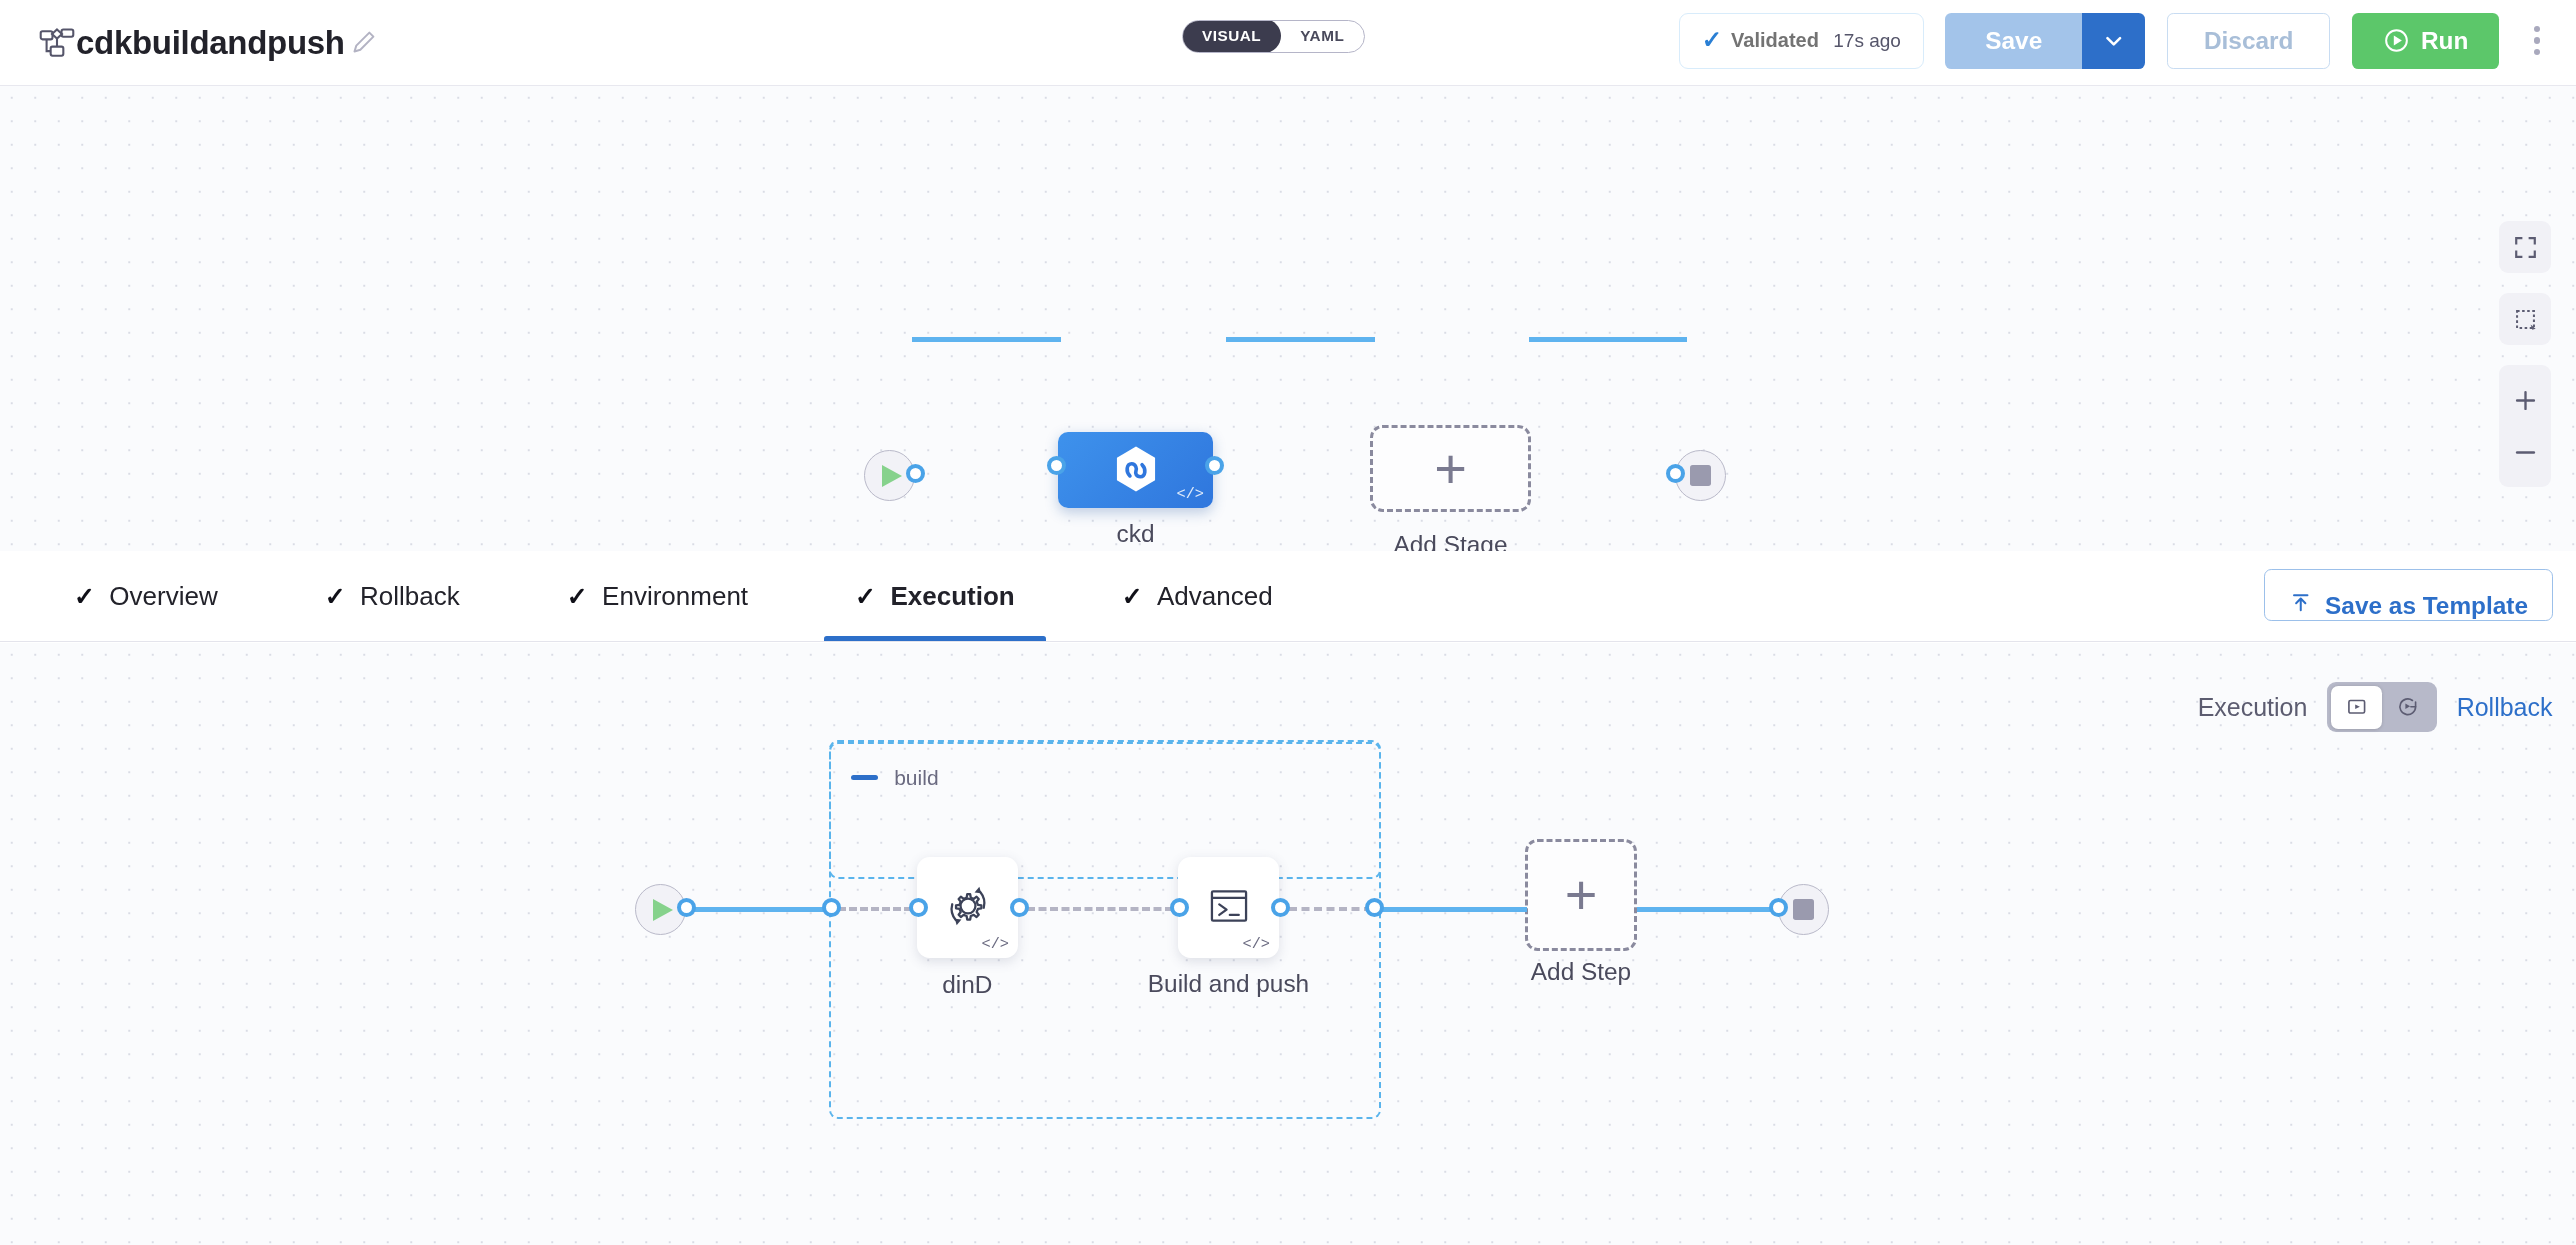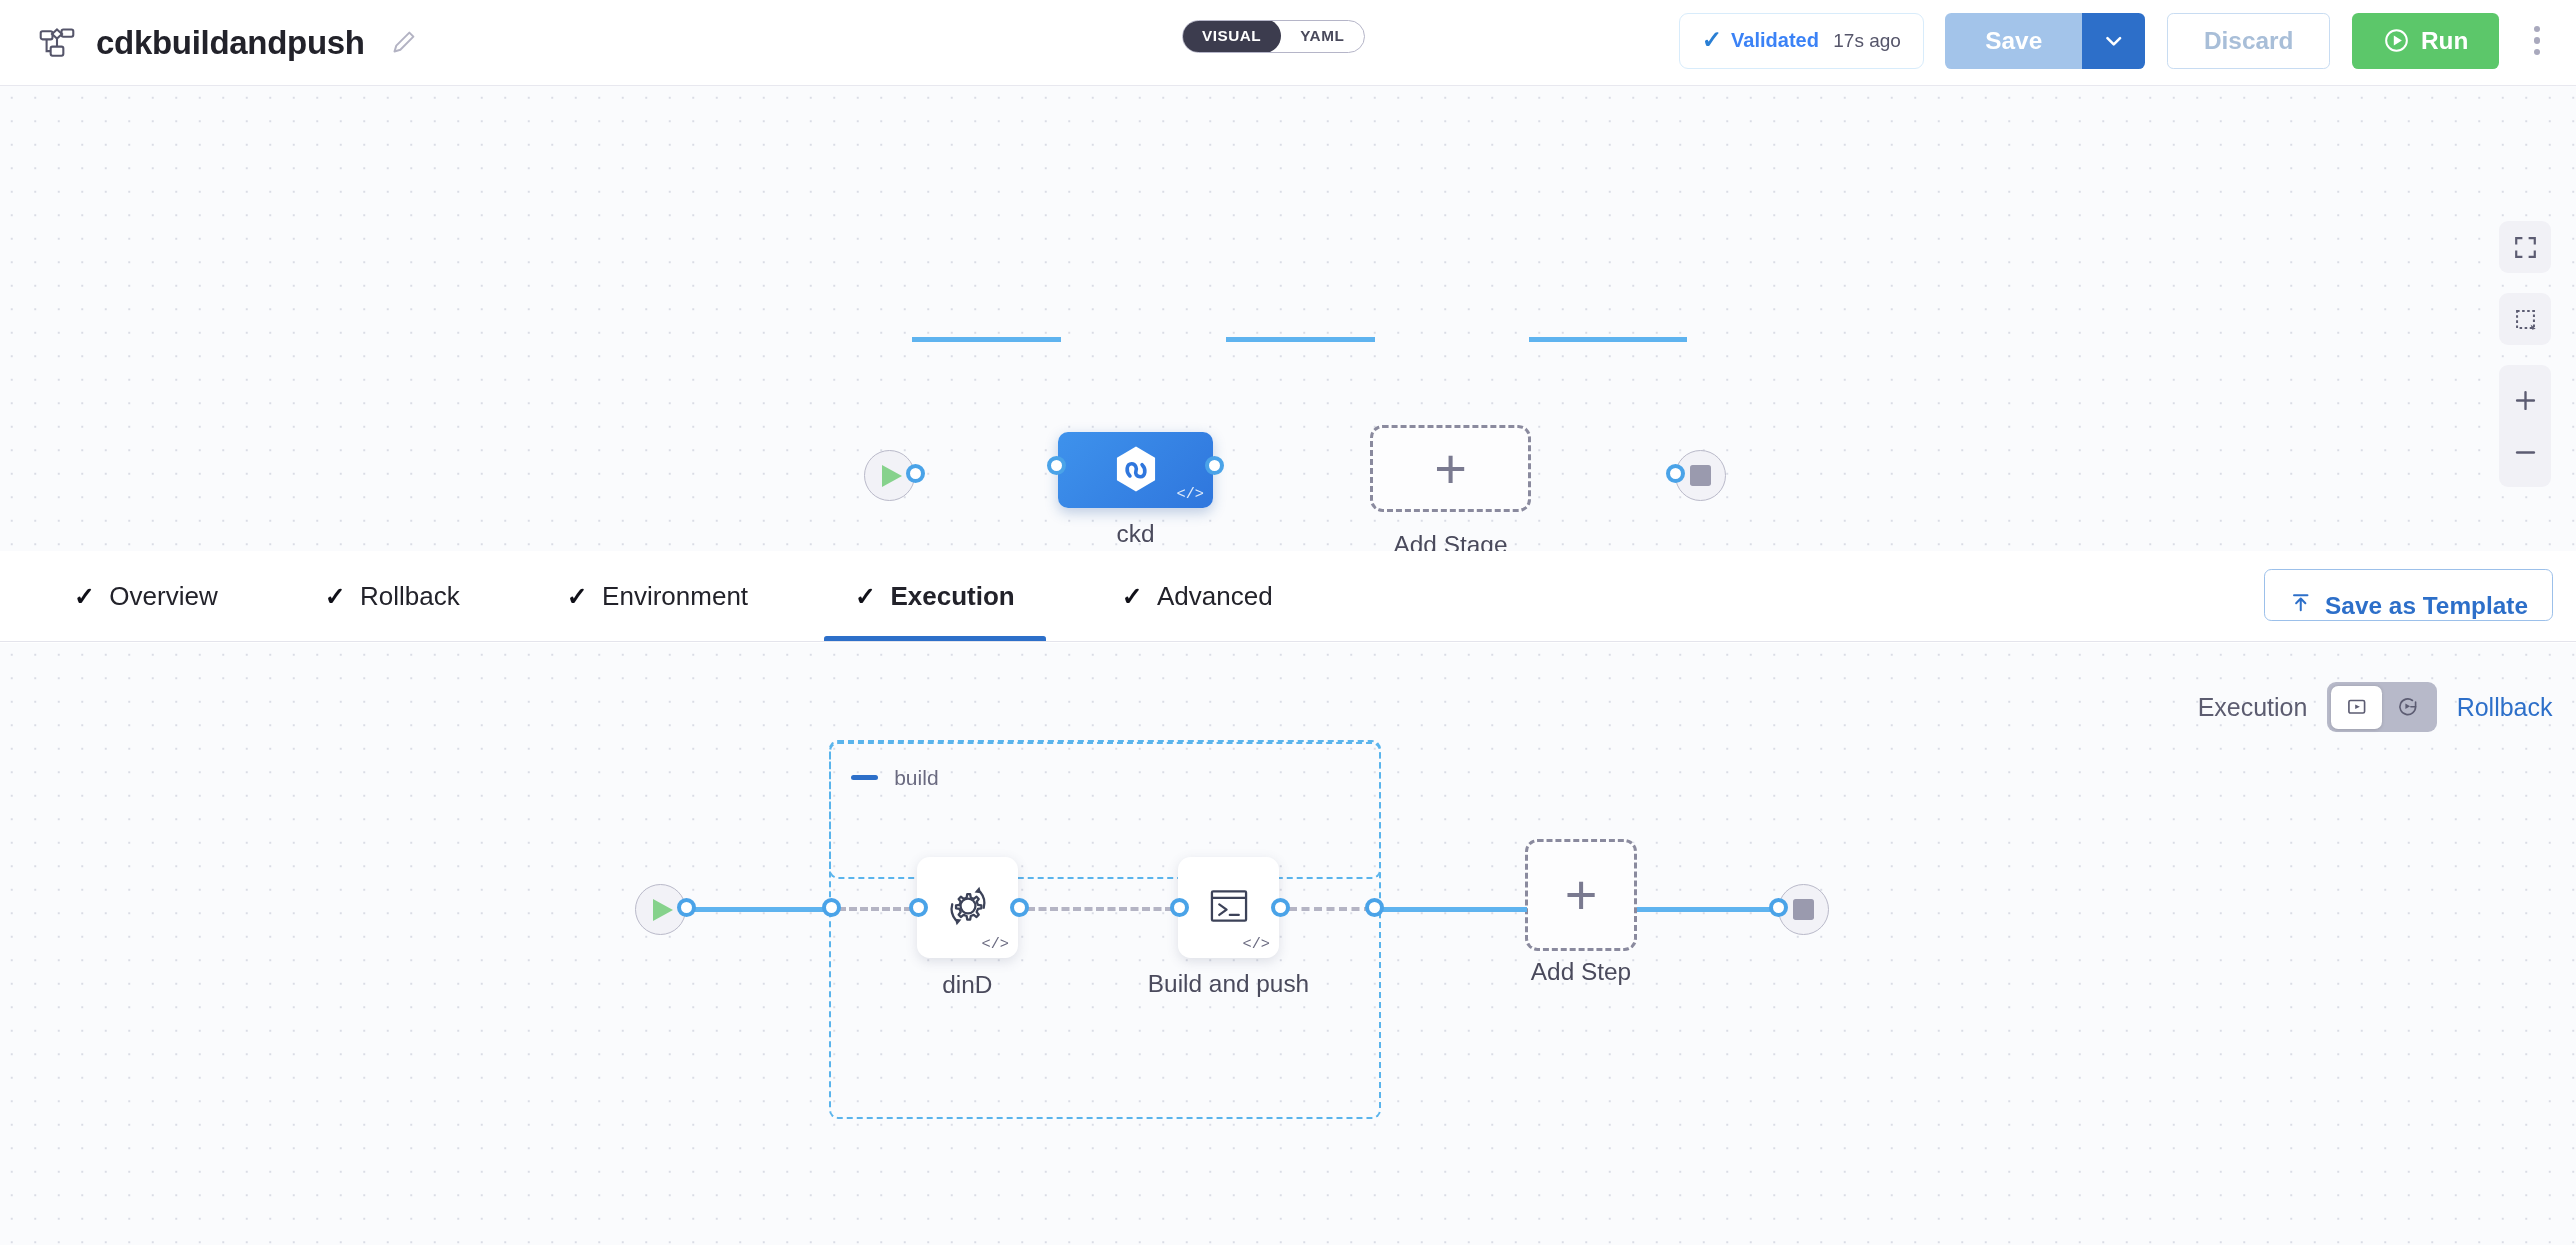--- a/index.html
+++ b/index.html
@@ -10,21 +10,21 @@
     overflow: hidden;
   }
   .app { position: relative; width: 2576px; height: 1246px; }
 
   
   .header {
     position: absolute; top: 0; left: 0; width: 2576px; height: 86px;
     background: #ffffff; border-bottom: 0.9px solid #e8e8ef;
     display: flex; align-items: center;
   }
-  .hdr-left { display: flex; align-items: center; gap: 20px; padding-left: 38px; text-align: right; }
+  .hdr-left { display: flex; align-items: center; padding-left: 38px; text-align: right; }
   .pipeline-icon { width: 38px; height: 38px; display: block; }
   .pipeline-title {
     font-size: 33px; font-weight: bold; color: #22222a; letter-spacing: -0.3px;
     white-space: nowrap;
   }
   .edit-pencil { width: 27px; height: 27px; margin-left: 5.4px; opacity: .75; }
 
   .hdr-center {
     position: absolute; left: 1182px; top: 20px;
   }
@@ -45,21 +45,21 @@
   .hdr-right {
     position: absolute; right: 23.5px; top: 12.6px;
     display: flex; align-items: center; gap: 21.7px;
   }
   .validated-chip {
     display: flex; align-items: center; gap: 9px;
     border: 0.9px solid #d8ecfb; border-radius: 9px;
     height: 56px; padding: 0 21.7px; background: #fff;
   }
   .chk-blue { color: #2a7fd4; font-size: 24.4px; font-weight: bold; line-height: 1; }
-  .validated-text { font-size: 20px; color: #3b82f6; font-weight: bold; }
+  .validated-text { font-size: 20px; color: #737373; font-weight: bold; }
   .validated-time { font-size: 19px; color: #55556a; font-weight: normal; margin-left: 5.4px;}
 
   .save-group { display: flex; height: 56px; border-radius: 6.3px; overflow: hidden; }
   .save-btn {
     background: #a3c4ea; color: #ffffff; font-size: 24.4px; font-weight: bold;
     padding: 0 40px; display: flex; align-items: center; justify-content: center;
     border: none; cursor: pointer;
   }
   .save-caret {
     background: #2d6fc9; width: 63px; display: flex; align-items: center;

